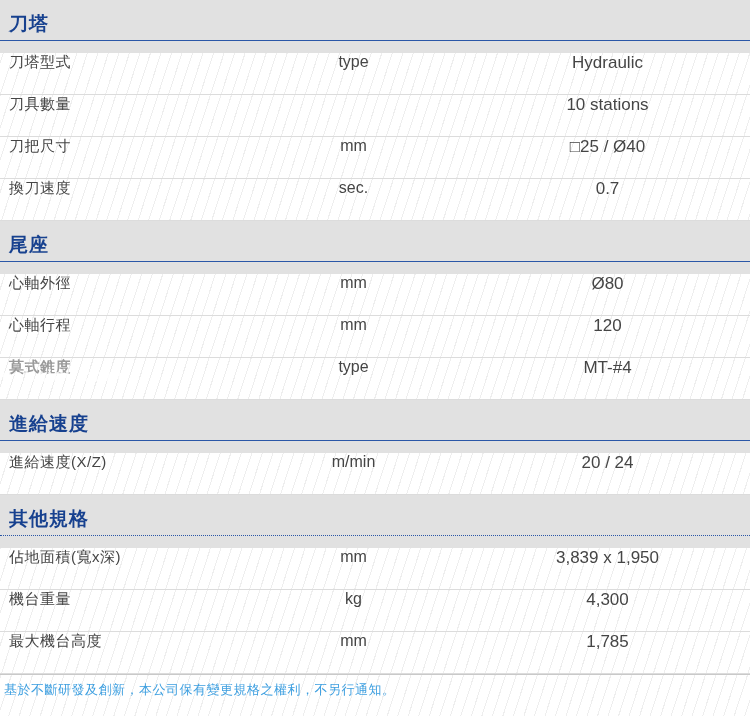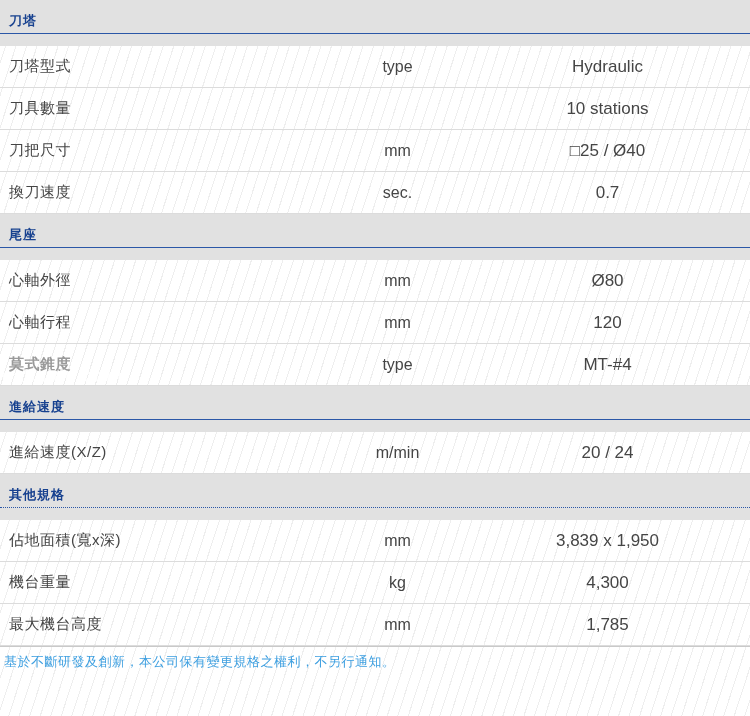--- a/index.html
+++ b/index.html
@@ -29,30 +29,31 @@
     padding:11px 0 12px 0;
   }
   .section-header .title-line{
     border-bottom:1px solid var(--underline);
     padding:0 0 3px 9px;
   }
   .section-header.dotted .title-line{
     border-bottom-style:dotted;
   }
   .section-title{
-    font-size:13px;
+    font-size:19px;
     font-weight:bold;
     color:var(--header-text);
     letter-spacing:1px;
   }
   .spec-row{
     display:flex;
-    align-items:center;
+    align-items:flex-start;
     height:41px;
     border-bottom:1px solid var(--separator);
+    gap:44px;
   }
   .col-label{
     flex:1;
     padding-left:9px;
     font-size:15px;
     color:var(--row-text);
     letter-spacing:0.5px;
   }
   .col-label.muted{color:var(--muted-text);font-weight:bold;}
   .col-unit{

